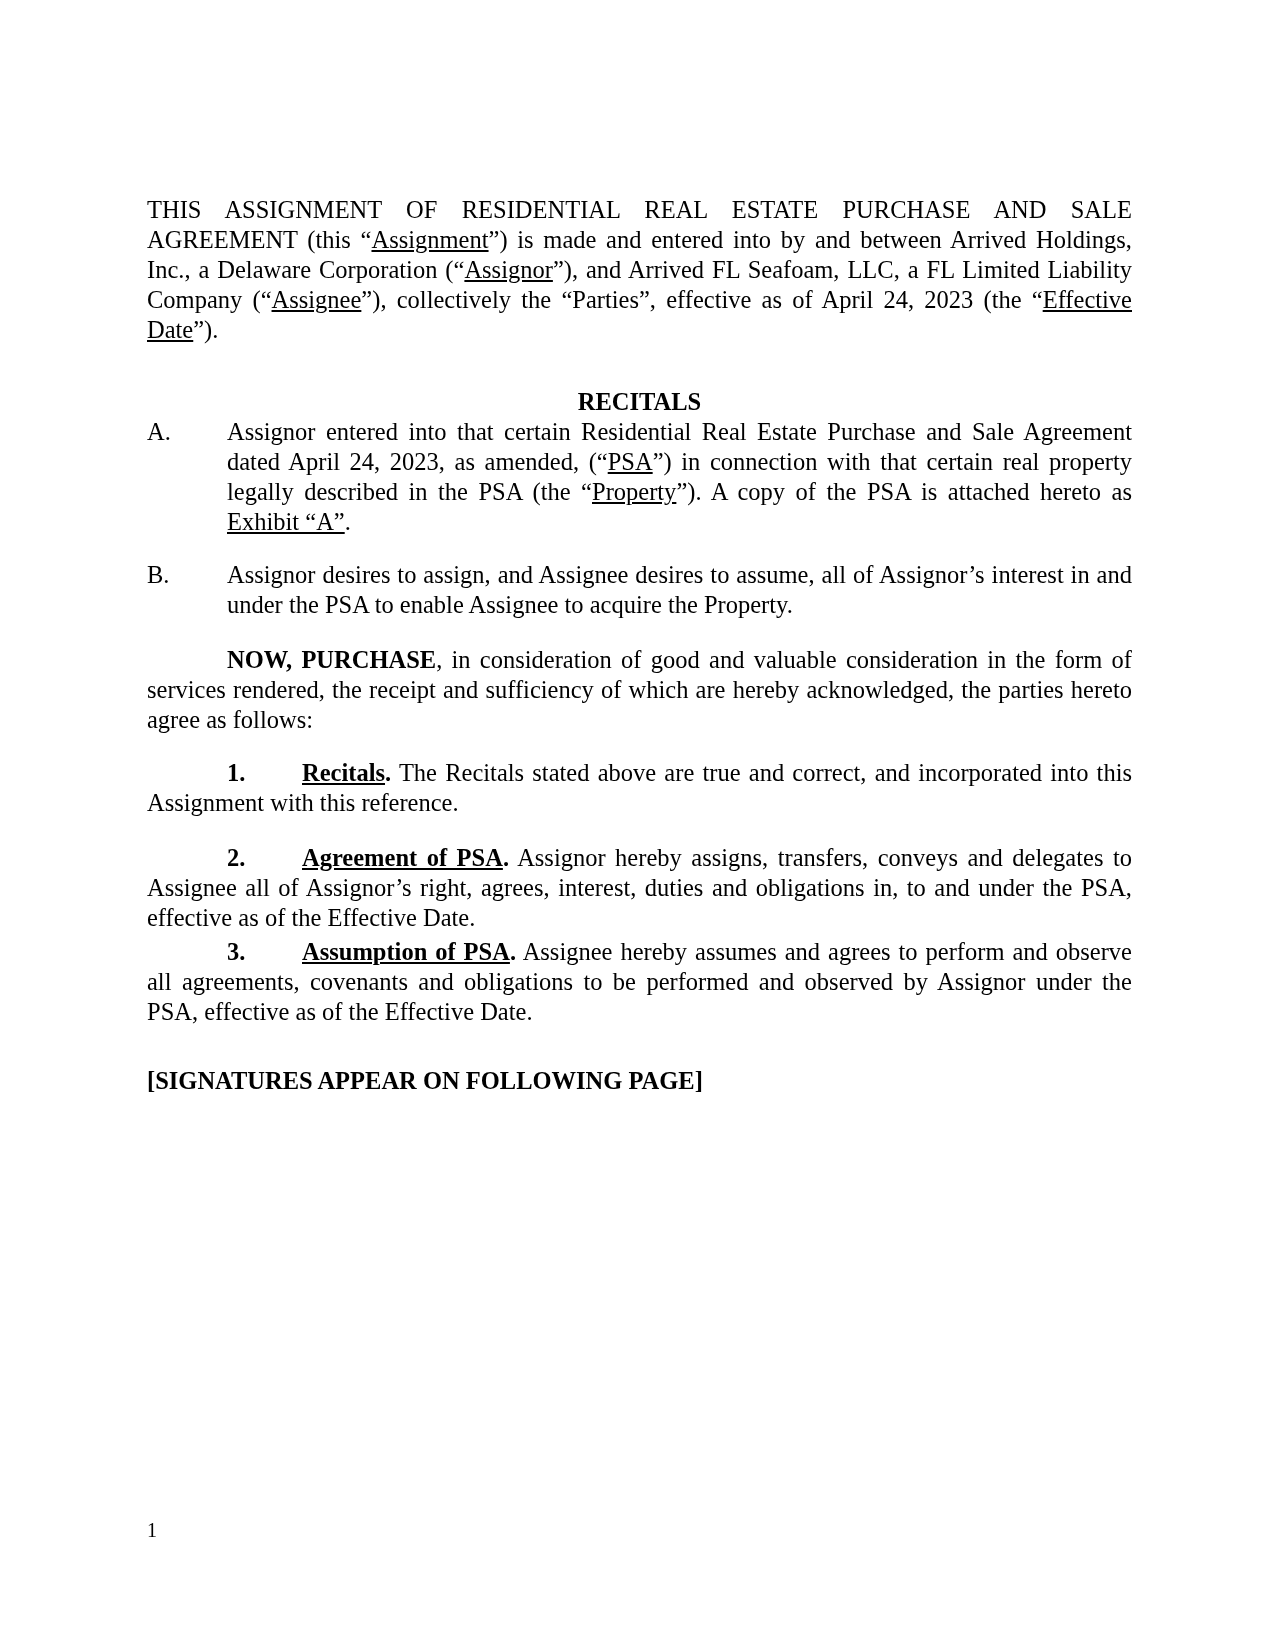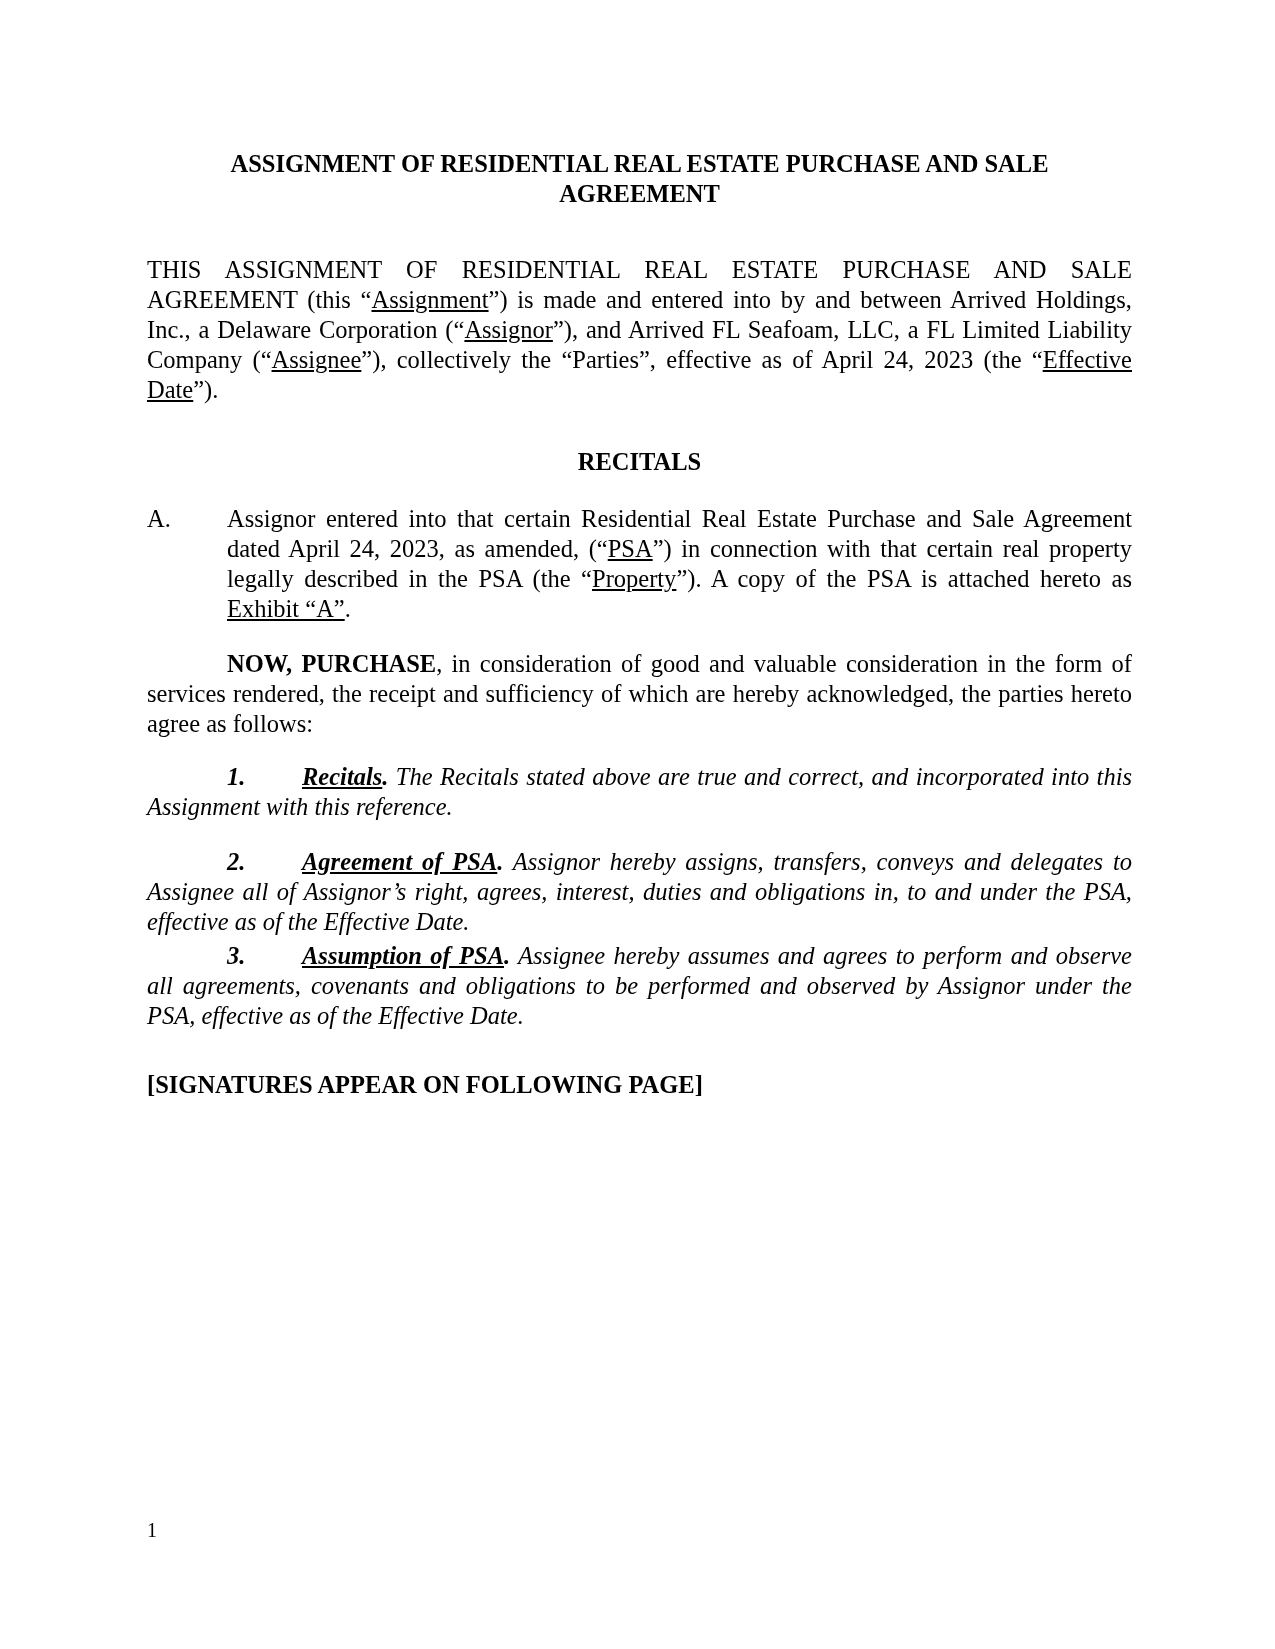--- a/index.html
+++ b/index.html
@@ -22,54 +22,54 @@
     width: 985px;
   }
   p, h1, h2 { margin: 0; padding: 0; font-size: 24.5px; line-height: 30px; }
   .justify { text-align: justify; }
   .b { font-weight: bold; }
   .u { text-decoration: underline; }
   .title { font-weight: bold; text-align: center; }
   .intro { margin-top: 46px; }
   .recitals-heading { margin-top: 42px; font-weight: bold; text-align: center; }
   .recital { padding-left: 80px; text-indent: -80px; }
-  .recital-a { margin-top: 27px; }
+  .recital-a { }
   .recital-b { margin-top: 23px; }
   .recital-c { margin-top: 24px; }
   .marker { display: inline-block; width: 80px; text-indent: 0; }
   .now-para { margin-top: 25px; text-indent: 80px; }
-  .sec { margin-top: 23px; font-style: italic; }
+  .sec { margin-top: 23px; }
   .sec-2 { margin-top: 25px; }
   .sec-3 { margin-top: 4px; }
   .sec-4 { margin-top: 22px; }
   .find { display: inline-block; width: 80px; }
   .num { display: inline-block; width: 75px; font-weight: bold; }
   .sig-line { margin-top: 39px; font-weight: bold; }
   .page-number {
     position: absolute;
     left: 147px;
     top: 1518px;
     font-size: 20px;
     line-height: 24px;
   }
 </style>
 </head>
 <body>
 
 <div class="page">
   <div class="content">
 
-    <h1 class="title"><span>ASSIGNMENT OF RESIDENTIAL REAL ESTATE PURCHASE AND SALE</span><br><span>AGREEMENT</span></h1>
 
     <p class="intro justify"><span>THIS ASSIGNMENT OF RESIDENTIAL REAL ESTATE PURCHASE AND SALE AGREEMENT (this “</span><span class="u">Assignment</span><span>”) is made and entered into by and between Arrived Holdings, Inc., a Delaware Corporation (“</span><span class="u">Assignor</span><span>”), and Arrived FL Seafoam, LLC, a FL  Limited Liability Company (“</span><span class="u">Assignee</span><span>”), collectively the “Parties”, effective as of April 24, 2023 (the “</span><span class="u">Effective Date</span><span>”).</span></p>
 
     <h2 class="recitals-heading">RECITALS</h2>
 
     <p class="recital recital-a justify"><span class="marker">A.</span><span><span>Assignor entered into that certain Residential Real Estate Purchase and Sale Agreement dated April 24, 2023,  as amended, (“</span><span class="u">PSA</span><span>”) in connection with that certain real property legally described in the PSA (the “</span><span class="u">Property</span><span>”). A copy of the PSA is attached hereto as </span><span class="u">Exhibit “A”</span><span>.</span></span></p>
 
+    <p class="recital recital-b justify"><span class="marker">B.</span><span><span>Assignor desires to assign, and Assignee desires to assume, all of Assignor’s interest in and under the PSA to enable Assignee to acquire the Property.</span></span></p>
 
 
     <p class="now-para justify"><span class="b">NOW, PURCHASE</span><span>, in consideration of good and valuable consideration in the form of services rendered, the receipt and sufficiency of which are hereby acknowledged, the parties hereto agree as follows:</span></p>
 
     <p class="sec justify"><span class="find"></span><span class="num">1.</span><span><span class="b u">Recitals</span><span class="b">.</span><span> The Recitals stated above are true and correct, and incorporated into this Assignment with this reference.</span></span></p>
 
     <p class="sec sec-2 justify"><span class="find"></span><span class="num">2.</span><span><span class="b u">Agreement of PSA</span><span class="b">.</span><span>  Assignor hereby assigns, transfers, conveys and delegates to Assignee all of Assignor’s right, agrees, interest, duties and obligations in, to and under the PSA, effective as of the Effective Date.</span></span></p>
 
     <p class="sec sec-3 justify"><span class="find"></span><span class="num">3.</span><span><span class="b u">Assumption of PSA</span><span class="b">.</span><span>  Assignee hereby assumes and agrees to perform and observe all agreements, covenants and obligations to be performed and observed by Assignor under the PSA, effective as of the Effective Date.</span></span></p>
 

